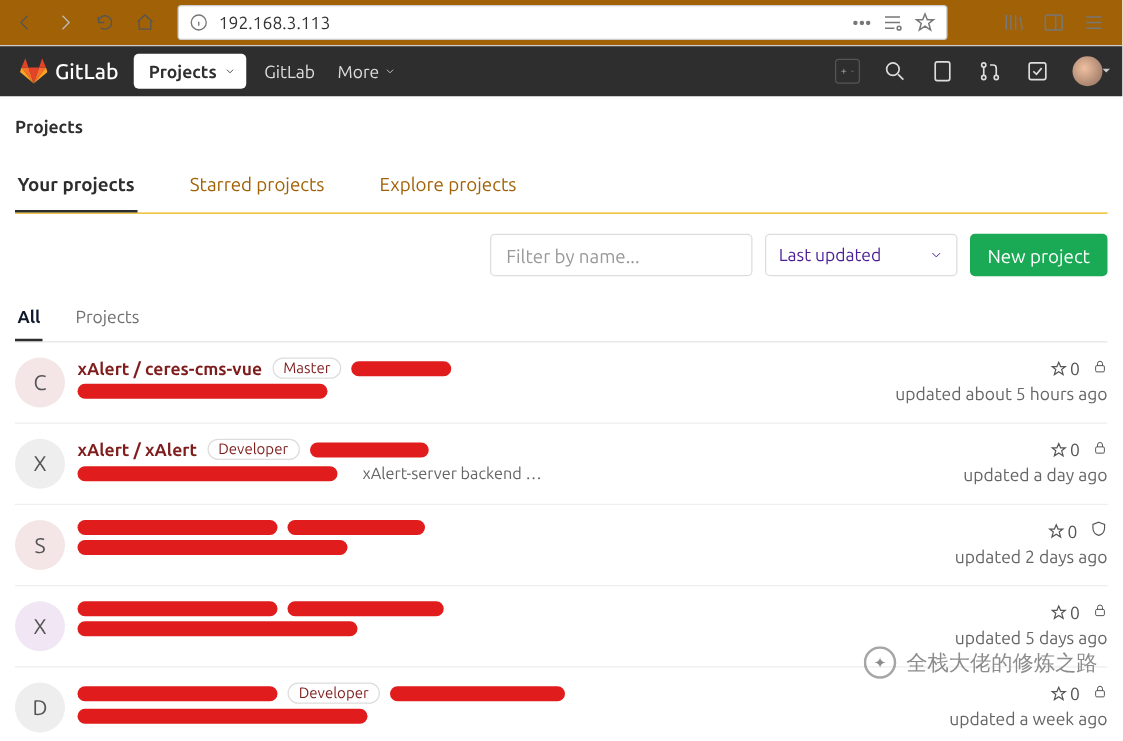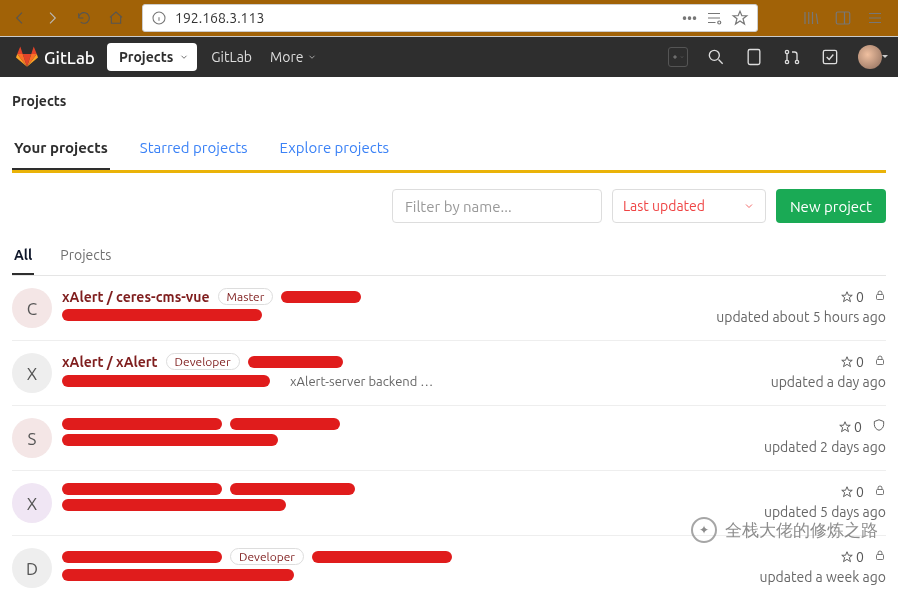--- a/index.html
+++ b/index.html
@@ -22,26 +22,26 @@
   .projects-dd { background: #fff; color: #2e2e2e; border-radius: 4px; height: 28px; padding: 0 8px 0 12px; display: flex; align-items: center; gap: 6px; font-weight: 600; margin-right: 14px; }
   .nav-link { color: #ddd; margin-right: 18px; display: flex; align-items: center; gap: 4px; }
   .spacer { flex: 1; }
   .top-icon { width: 20px; height: 20px; color: #ddd; display: flex; align-items: center; justify-content: center; margin-left: 18px; }
   .plus-box { border: 1px solid #555; border-radius: 3px; padding: 1px 3px; display: flex; align-items: center; gap: 2px; }
   .avatar-top { width: 24px; height: 24px; border-radius: 50%; background: radial-gradient(circle at 40% 40%, #f0c0a0, #8a6a5a); margin-left: 18px; position: relative; }
   .avatar-top::after { content: ''; position: absolute; right: -6px; top: 10px; border: 3px solid transparent; border-top-color: #ccc; }
   
   .page { padding: 12px 12px 0 12px; }
   .crumb { font-weight: 600; font-size: 14px; padding: 4px 0 20px 0; }
-  .tabs { display: flex; gap: 28px; border-bottom: 3px solid #eab308; }
-  .tab { padding: 10px 2px 12px 2px; color: #3b82f6; font-size: 15px; }
+  .tabs { display: flex; gap: 40px; border-bottom: 1px solid #eab308; }
+  .tab { padding: 10px 2px 12px 2px; color: #a16207; font-size: 15px; }
   .tab.active { color: #2e2e2e; font-weight: 700; border-bottom: 2px solid #2e2e2e; }
   .controls { display: flex; gap: 10px; padding: 16px 0; justify-content: flex-end; }
   .filter-input { flex: 0 0 210px; border: 1px solid #ddd; border-radius: 4px; height: 34px; padding: 0 12px; font-size: 15px; color: #999; display: flex; align-items: center; }
-  .sort-dd { flex: 0 0 154px; border: 1px solid #ddd; border-radius: 4px; height: 34px; padding: 0 10px; display: flex; align-items: center; justify-content: space-between; color: #ef4444; }
+  .sort-dd { flex: 0 0 154px; border: 1px solid #ddd; border-radius: 4px; height: 34px; padding: 0 10px; display: flex; align-items: center; justify-content: space-between; color: #4c1d95; }
   .new-btn { background: #1aaa55; color: #fff; border-radius: 4px; height: 34px; padding: 0 14px; display: flex; align-items: center; font-size: 15px; }
   .subtabs { display: flex; gap: 24px; border-bottom: 1px solid #e5e5e5; }
   .subtab { padding: 8px 2px 10px 2px; color: #707070; }
   .subtab.active { border-bottom: 2px solid #2e2e2e; font-weight: 700; color: #0f172a; }
   
   .row { display: flex; align-items: flex-start; padding: 12px 0; border-bottom: 1px solid #eee; }
   .av { width: 40px; height: 40px; border-radius: 50%; display: flex; align-items: center; justify-content: center; font-size: 17px; color: #555; margin-right: 10px; flex-shrink: 0; }
   .row-body { flex: 1; min-width: 0; }
   .redact { background: #e01c1c; height: 12px; border-radius: 6px; display: inline-block; }
   .title-line { display: flex; align-items: center; gap: 8px; }

